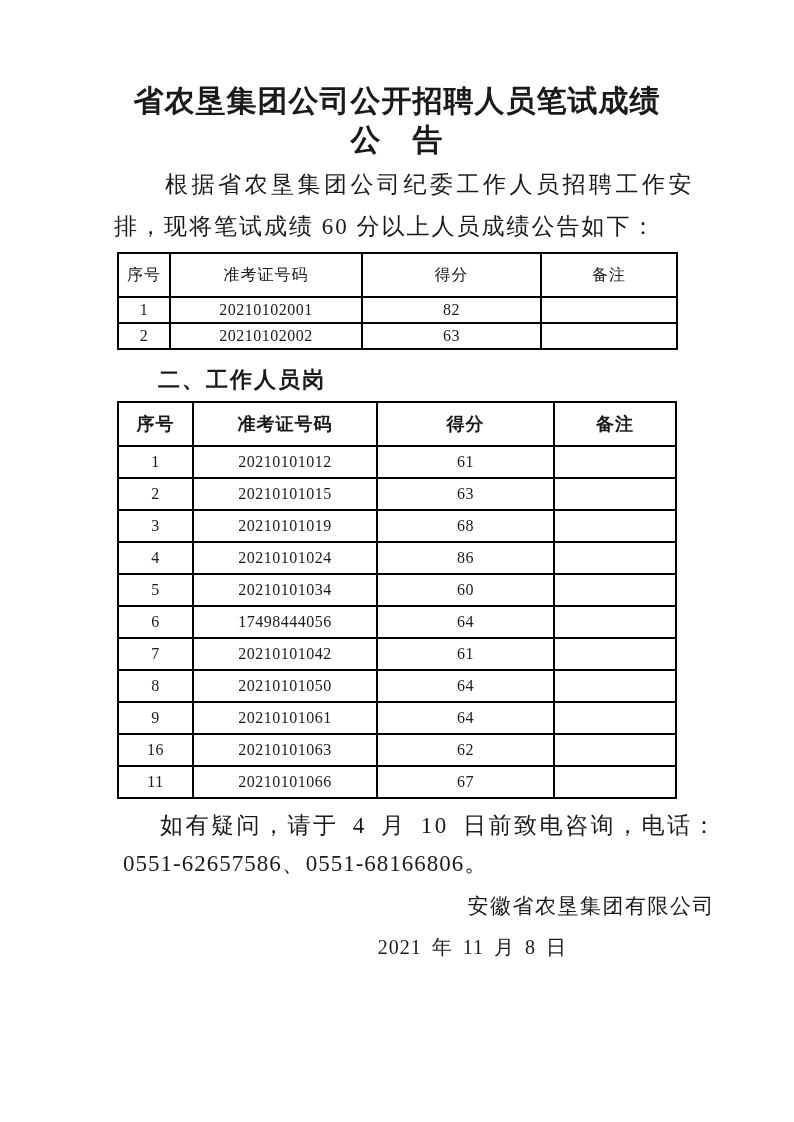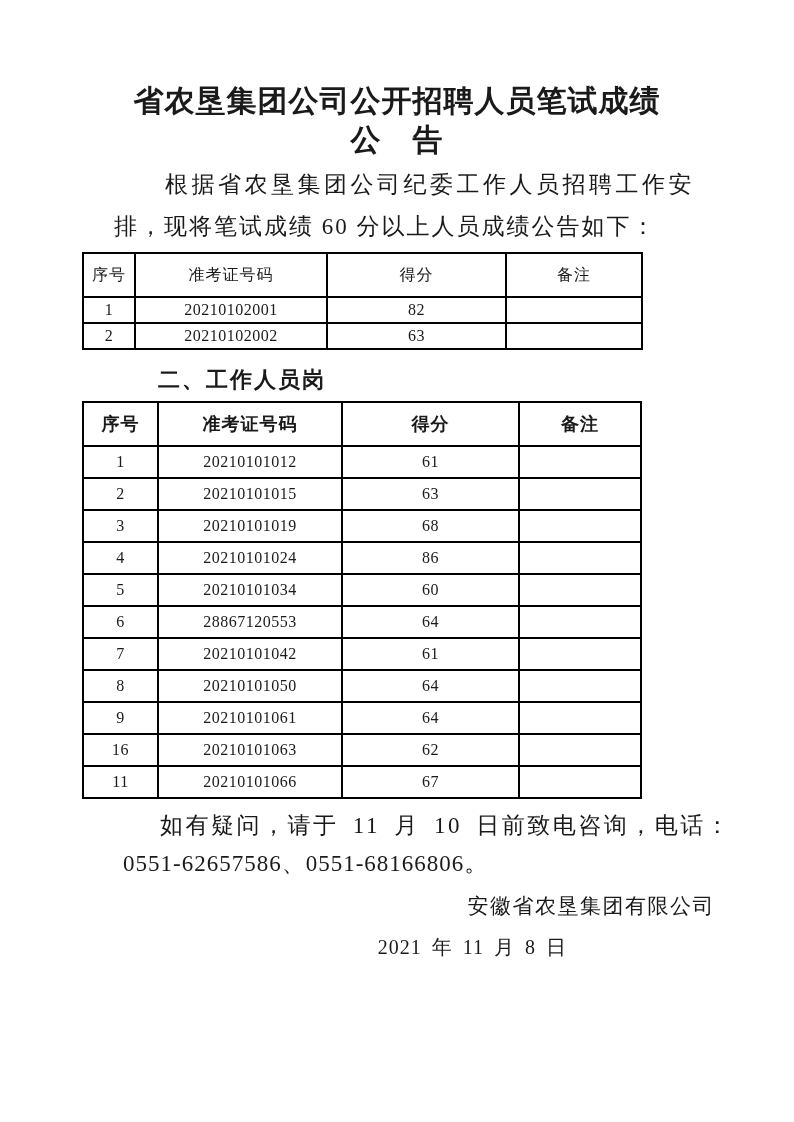--- a/index.html
+++ b/index.html
@@ -41,21 +41,21 @@
     line-height: 28px;
     letter-spacing: 2px;
     white-space: nowrap;
   }
   .section-heading-1 { margin-top: 3px; }
   .section-heading-2 { margin-top: 16px; }
 
   table.score {
     border-collapse: collapse;
     table-layout: fixed;
-    margin-left: 82px;
+    margin-left: 117px;
     color: #1a1a1a;
   }
   table.score th, table.score td {
     border: 2px solid #000000;
     text-align: center;
     vertical-align: middle;
     overflow: hidden;
   }
   .t1 { width: 559px; margin-top: 4px; }
   .t1 th { height: 44px; font-size: 16px; font-weight: normal; letter-spacing: 1px; }
@@ -179,21 +179,21 @@
           <td></td>
         </tr>
         <tr>
           <td>5</td>
           <td>20210101034</td>
           <td>60</td>
           <td></td>
         </tr>
         <tr>
           <td>6</td>
-          <td>28867120553</td>
+          <td>17498444056</td>
           <td>64</td>
           <td></td>
         </tr>
         <tr>
           <td>7</td>
           <td>20210101042</td>
           <td>61</td>
           <td></td>
         </tr>
         <tr>
@@ -216,20 +216,20 @@
         </tr>
         <tr>
           <td>11</td>
           <td>20210101066</td>
           <td>67</td>
           <td></td>
         </tr>
       </tbody>
     </table>
 
-    <p class="closing closing-1">如有疑问，请于 11 月 10 日前致电咨询，电话：</p>
+    <p class="closing closing-1">如有疑问，请于 4 月 10 日前致电咨询，电话：</p>
     <p class="closing closing-2">0551-62657586、0551-68166806。</p>
 
     <div class="signature">安徽省农垦集团有限公司</div>
     <div class="date">2021 年 11 月 8 日</div>
 
   </div>
 </div>
 
 </body></html>

